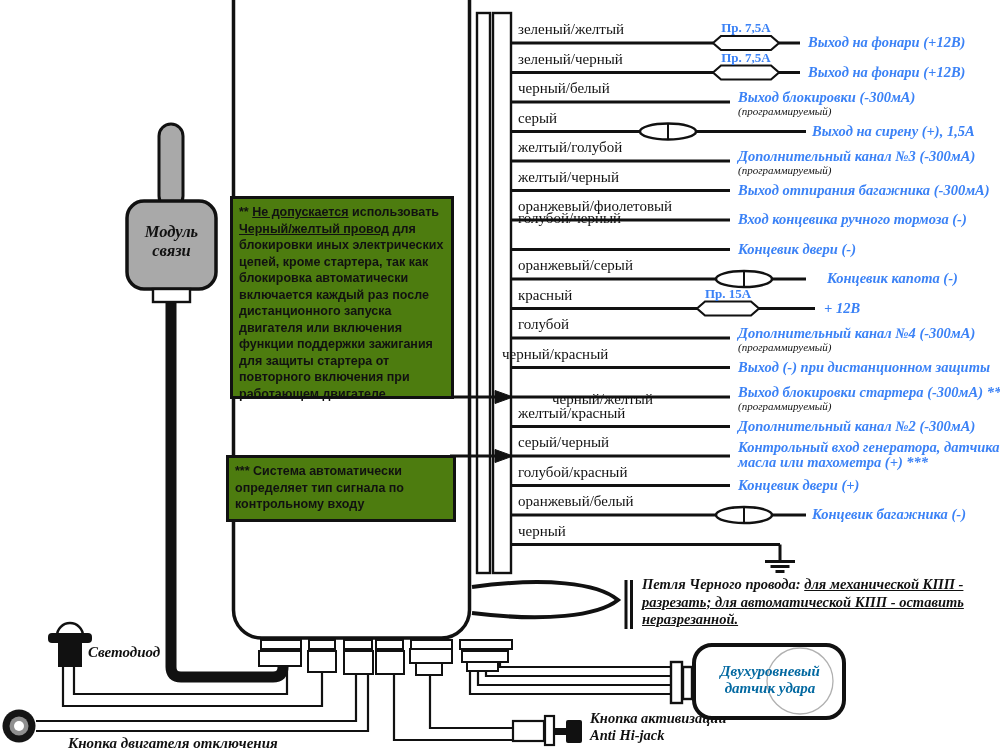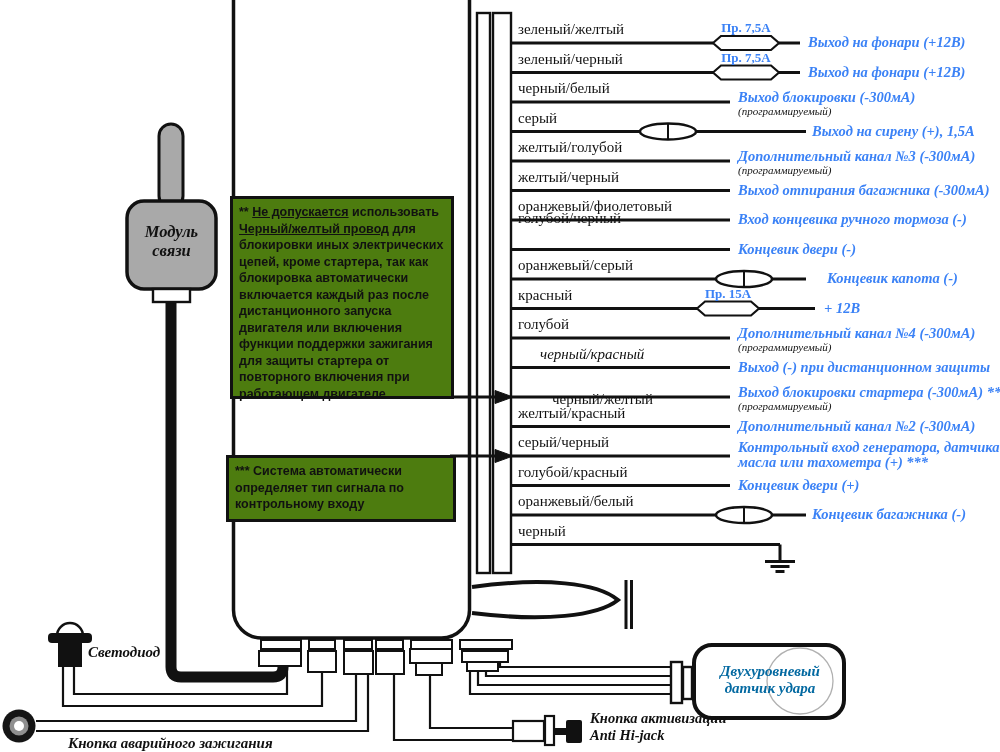--- a/index.html
+++ b/index.html
@@ -156,23 +156,26 @@
   </div>
   <div class="notebox" style="left:226px;top:455px;width:230px;height:67px;">
     <span><span class="b">*** </span><span>Система автоматически определяет тип сигнала по контрольному входу</span></span>
   </div>
 
   <div class="modlbl" style="left:127px;top:222px;">
     <div>Модуль</div>
     <div>связи</div>
   </div>
 
+  <div class="loopnote" style="left:642px;top:576px;">
+    <span><span>Петля Черного провода: </span><span class="u">для механической КПП - разрезать; для автоматической КПП - оставить неразрезанной.</span></span>
+  </div>
 
   <div class="cap" style="left:88px;top:644px;">Светодиод</div>
-  <div class="cap" style="left:68px;top:735px;">Кнопка аварийного зажигания</div>
+  <div class="cap" style="left:68px;top:735px;">Кнопка двигателя отключения</div>
   <div class="cap2" style="left:590px;top:710px;">
     <div>Кнопка активизации</div>
     <div>Anti Hi-jack</div>
   </div>
   <div class="senslbl" style="left:694px;top:663px;">
     <div>Двухуровневый</div>
     <div>датчик удара</div>
   </div>
 
   <div id="wire-text">
@@ -197,21 +200,21 @@
       <div class="wcolor" style="left:518px;top:210px;">голубой/черный</div>
       <div class="fn" style="left:738px;top:240.5px;">Концевик двери (-)</div>
       <div class="wcolor" style="left:518px;top:257px;">оранжевый/серый</div>
       <div class="fn" style="left:827px;top:270px;">Концевик капота (-)</div>
       <div class="wcolor" style="left:518px;top:286.5px;">красный</div>
       <div class="fuselbl" style="left:728px;top:285.5px;">Пр. 15А</div>
       <div class="fn" style="left:824px;top:299.5px;">+ 12В</div>
       <div class="wcolor" style="left:518px;top:316px;">голубой</div>
       <div class="fn" style="left:738px;top:325px;">Дополнительный канал №4 (-300мА)</div>
       <div class="sub" style="left:738px;top:341px;">(программируемый)</div>
-      <div class="wcolor" style="left:540px;top:345.5px;font-style:italic;">черный/красный</div>
+      <div class="wcolor" style="left:502px;top:345.5px;">черный/красный</div>
       <div class="fn" style="left:738px;top:358.5px;">Выход (-) при дистанционном защиты</div>
       <div class="wcolor" style="left:518px;top:391px;margin-left:34px;">черный/желтый</div>
       <div class="fn" style="left:738px;top:384px;">Выход блокировки стартера (-300мА) **</div>
       <div class="sub" style="left:738px;top:400px;">(программируемый)</div>
       <div class="wcolor" style="left:518px;top:404.5px;">желтый/красный</div>
       <div class="fn" style="left:738px;top:417.5px;">Дополнительный канал №2 (-300мА)</div>
       <div class="wcolor" style="left:518px;top:434px;">серый/черный</div>
       <div class="fn wrap" style="left:738px;top:440px;">Контрольный вход генератора, датчика масла или тахометра (+) ***</div>
       <div class="wcolor" style="left:518px;top:463.5px;">голубой/красный</div>
       <div class="fn" style="left:738px;top:476.5px;">Концевик двери (+)</div>

